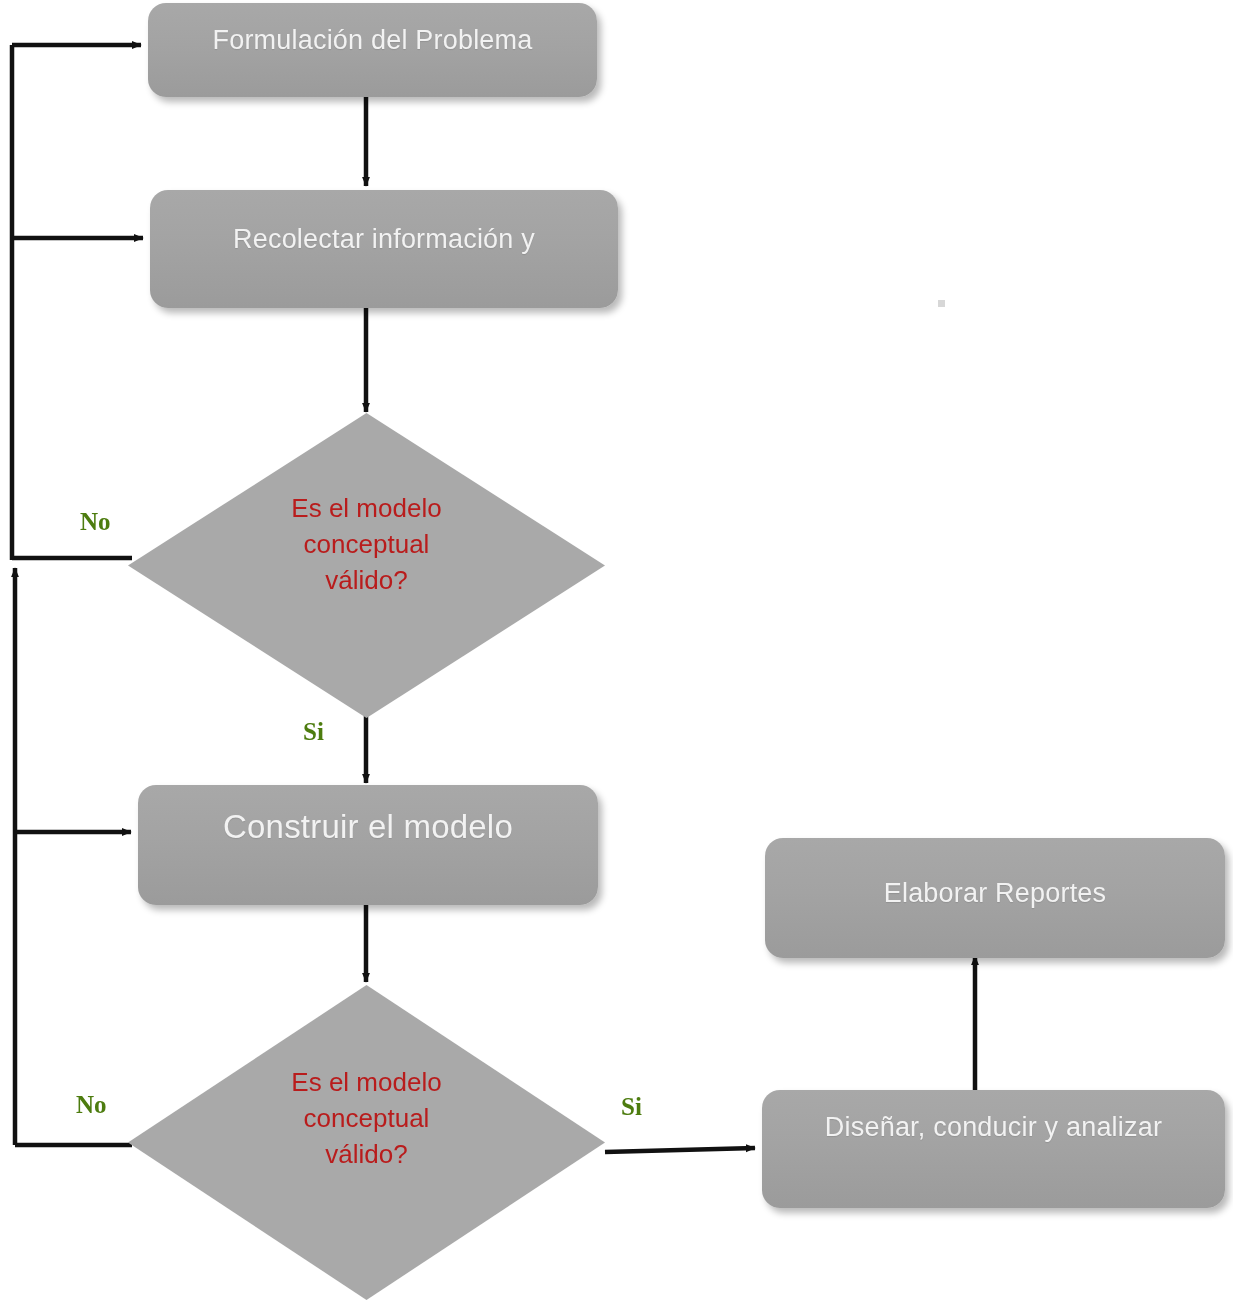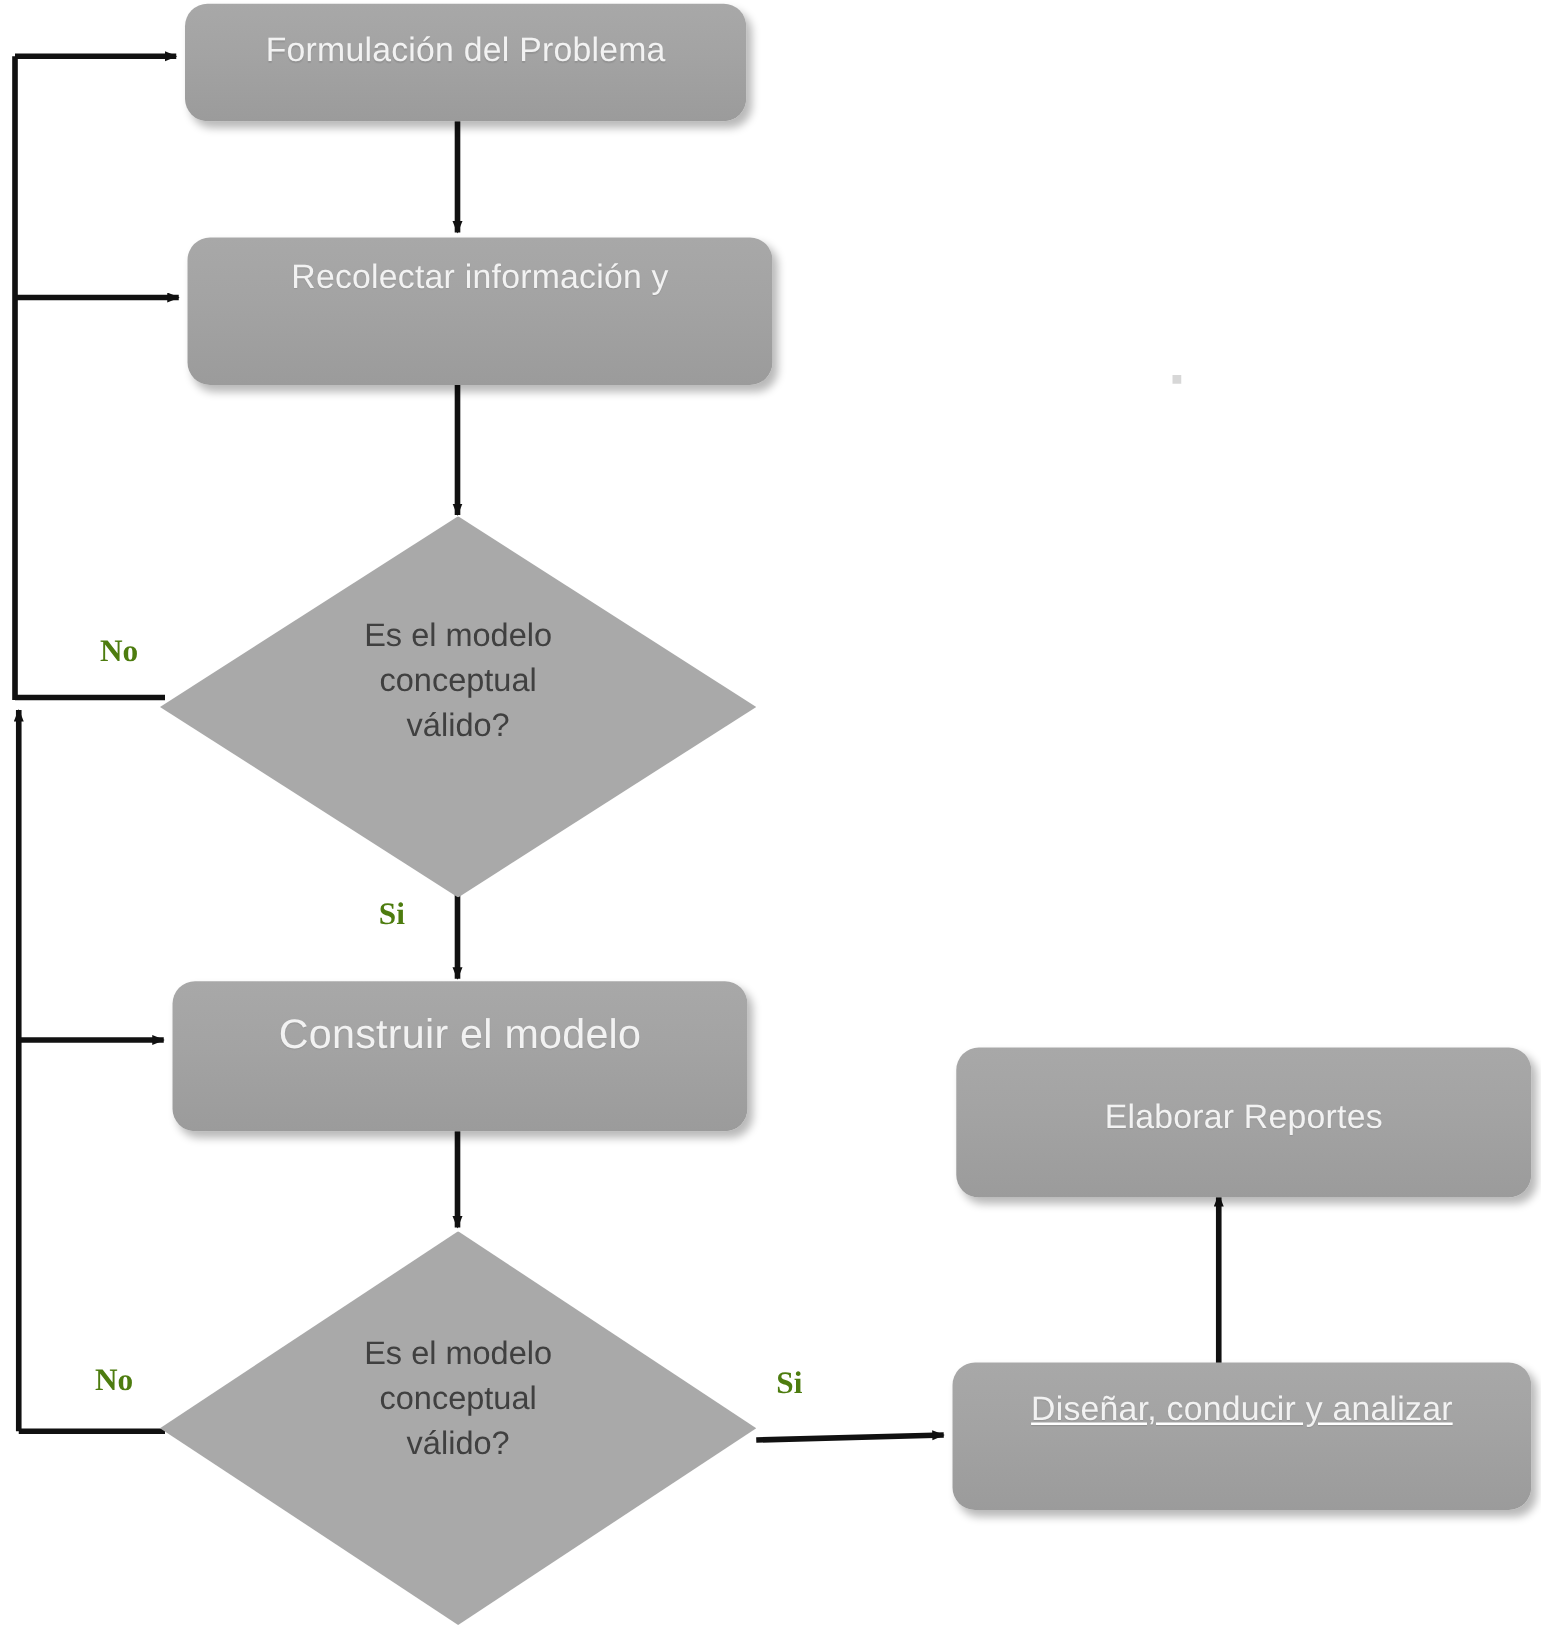--- a/index.html
+++ b/index.html
@@ -32,21 +32,21 @@
   
   .decision{position:absolute;}
   .decision .dshape{
     position:absolute;left:0;top:0;width:100%;height:100%;
     background:#a9a9a9;
     clip-path:polygon(50% 0%,100% 50%,50% 100%,0% 50%);
     filter:drop-shadow(4px 5px 6px rgba(0,0,0,0.30));
   }
   .decision .dtext{
     position:absolute;left:0;width:100%;
-    text-align:center;color:#404040;
+    text-align:center;color:#b91c1c;
     line-height:1.38;
     font-weight:400;
   }
 
   
   .elabel{
     position:absolute;
     font-family:"Liberation Serif", serif;
     font-weight:700;
     color:#4d7c0f;
@@ -121,21 +121,21 @@
 
     <g>
       <line x1="975" y1="1092" x2="975" y2="956" stroke="#111111" stroke-width="4.5" marker-end="url(#ah)"></line>
     </g>
   </svg>
 
   <div class="node proc" style="left:148px;top:3px;width:449px;height:94px;font-size:27px;padding-top:22px;">
     <span class="label">Formulación del Problema</span>
   </div>
 
-  <div class="node proc" style="left:150px;top:190px;width:468px;height:118px;font-size:27px;padding-top:16px;">
+  <div class="node proc" style="left:150px;top:190px;width:468px;height:118px;font-size:27px;padding-top:34px;">
     <span class="label">Recolectar información y</span>
   </div>
 
   <div class="decision" style="left:128px;top:413px;width:477px;height:305px;">
     <div class="dshape"></div>
     <div class="dtext" style="top:78px;font-size:26px;">
       <div>Es el modelo</div>
       <div>conceptual</div>
       <div>válido?</div>
     </div>
@@ -147,21 +147,21 @@
 
   <div class="decision" style="left:128px;top:985px;width:477px;height:315px;">
     <div class="dshape"></div>
     <div class="dtext" style="top:80px;font-size:26px;">
       <div>Es el modelo</div>
       <div>conceptual</div>
       <div>válido?</div>
     </div>
   </div>
 
-  <div class="node proc" style="left:762px;top:1090px;width:463px;height:118px;font-size:27px;padding-top:22px;text-decoration:underline;">
+  <div class="node proc" style="left:762px;top:1090px;width:463px;height:118px;font-size:27px;padding-top:22px;">
     <span class="label">Diseñar, conducir y analizar</span>
   </div>
 
   <div class="node proc" style="left:765px;top:838px;width:460px;height:120px;font-size:27px;padding-top:40px;">
     <span class="label">Elaborar Reportes</span>
   </div>
 
   <div class="elabel" style="left:80px;top:509px;">No</div>
 
   <div class="elabel" style="left:303px;top:719px;">Si</div>

